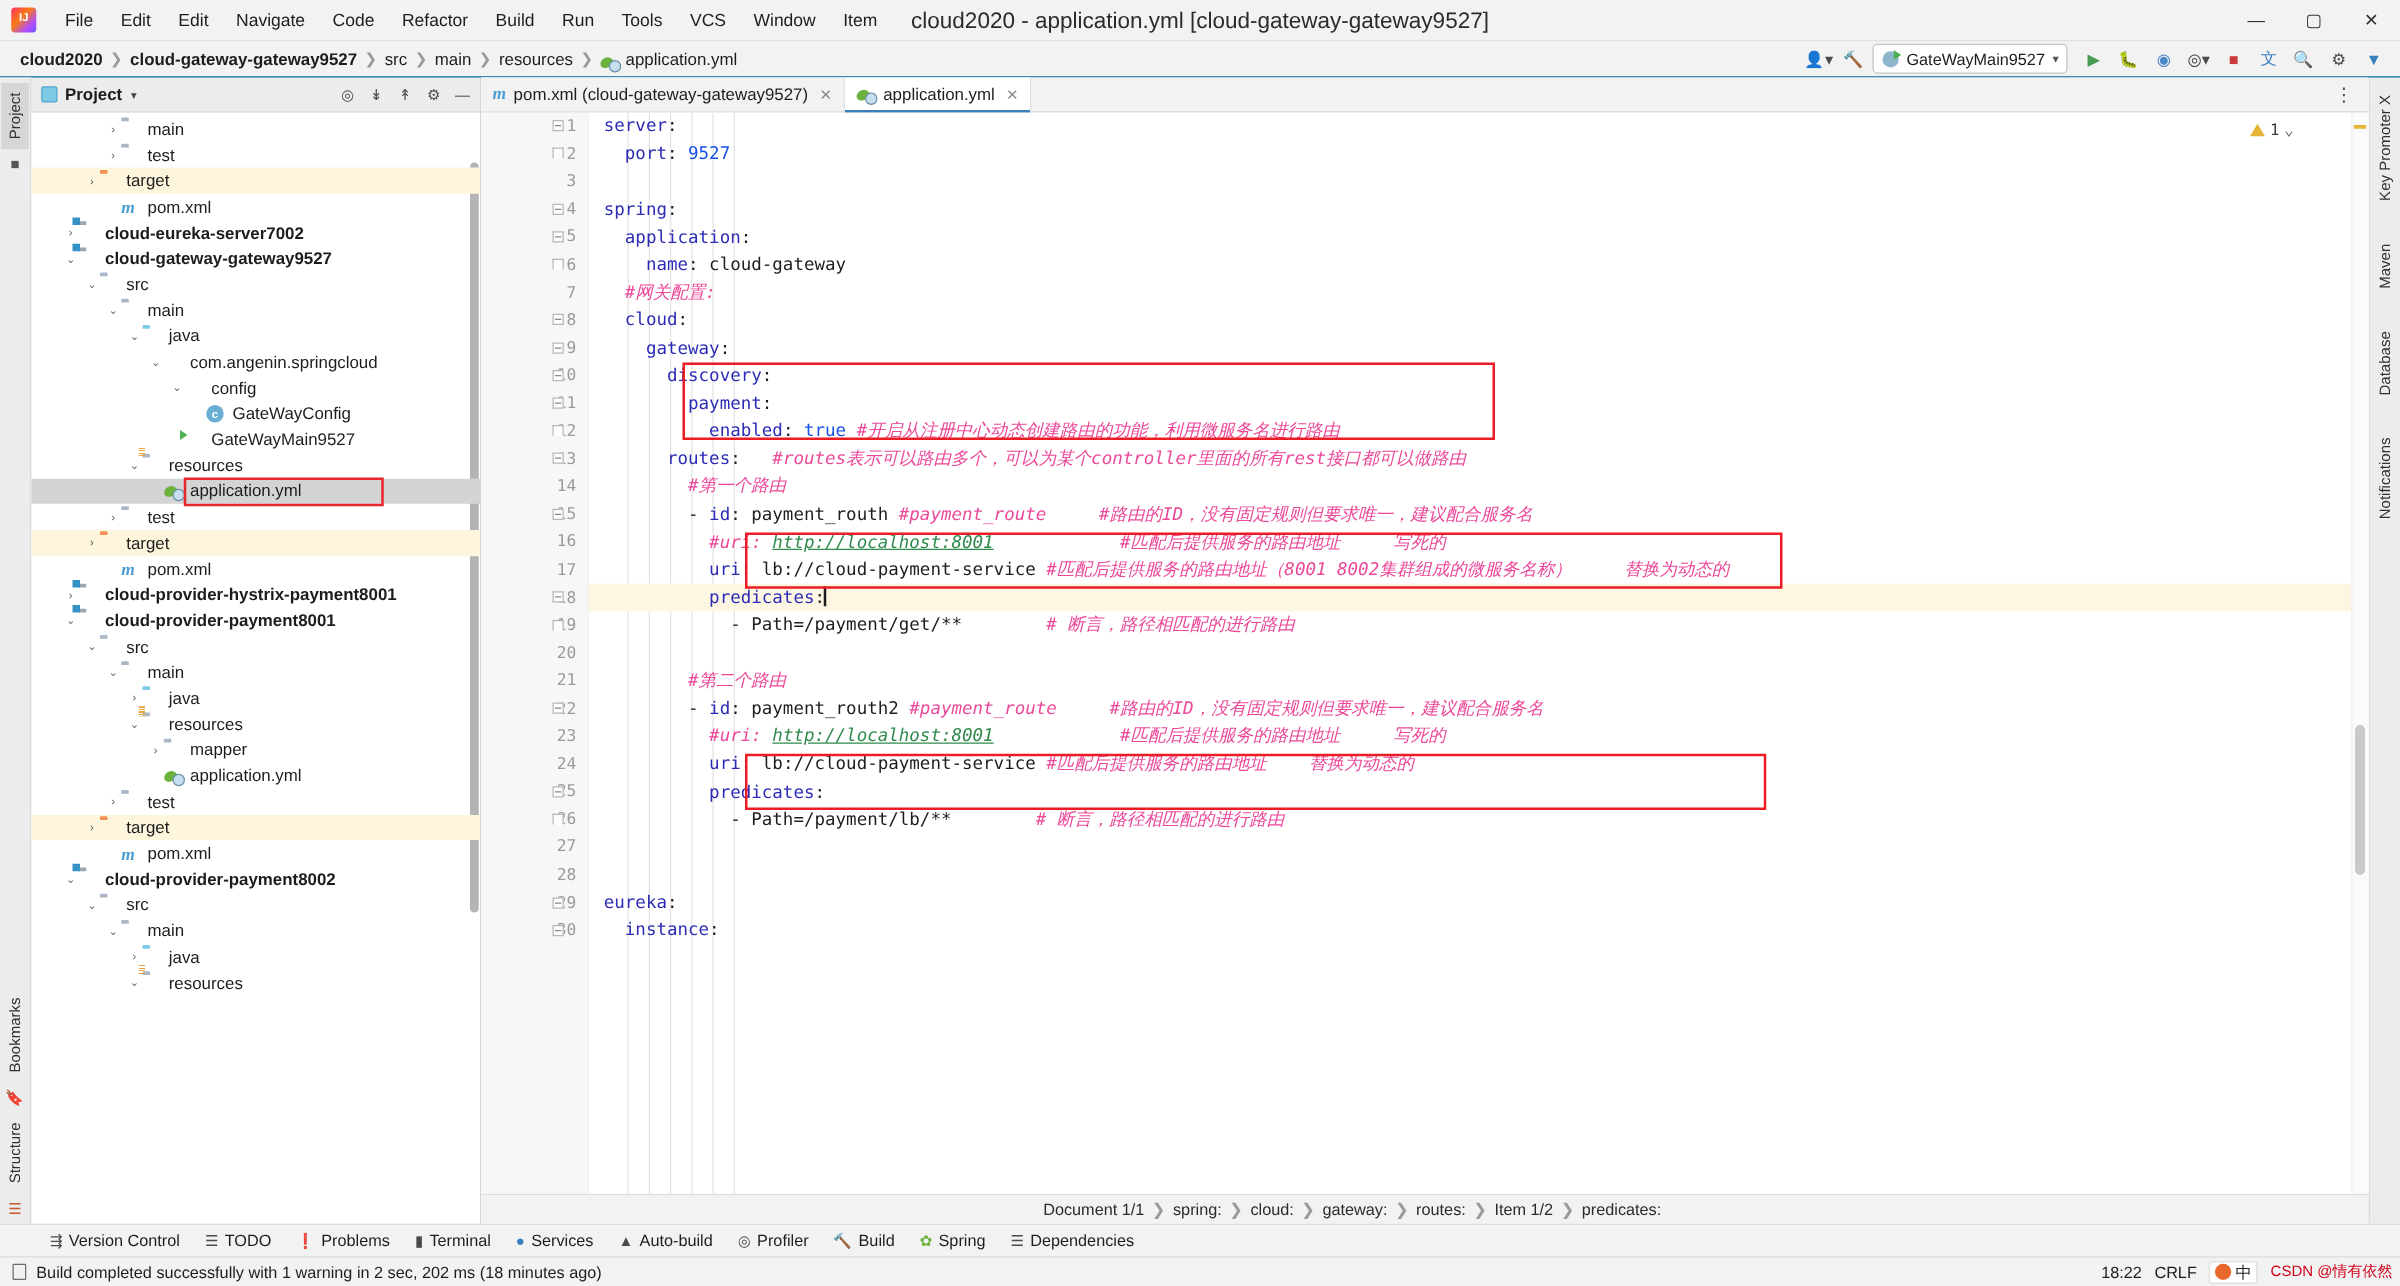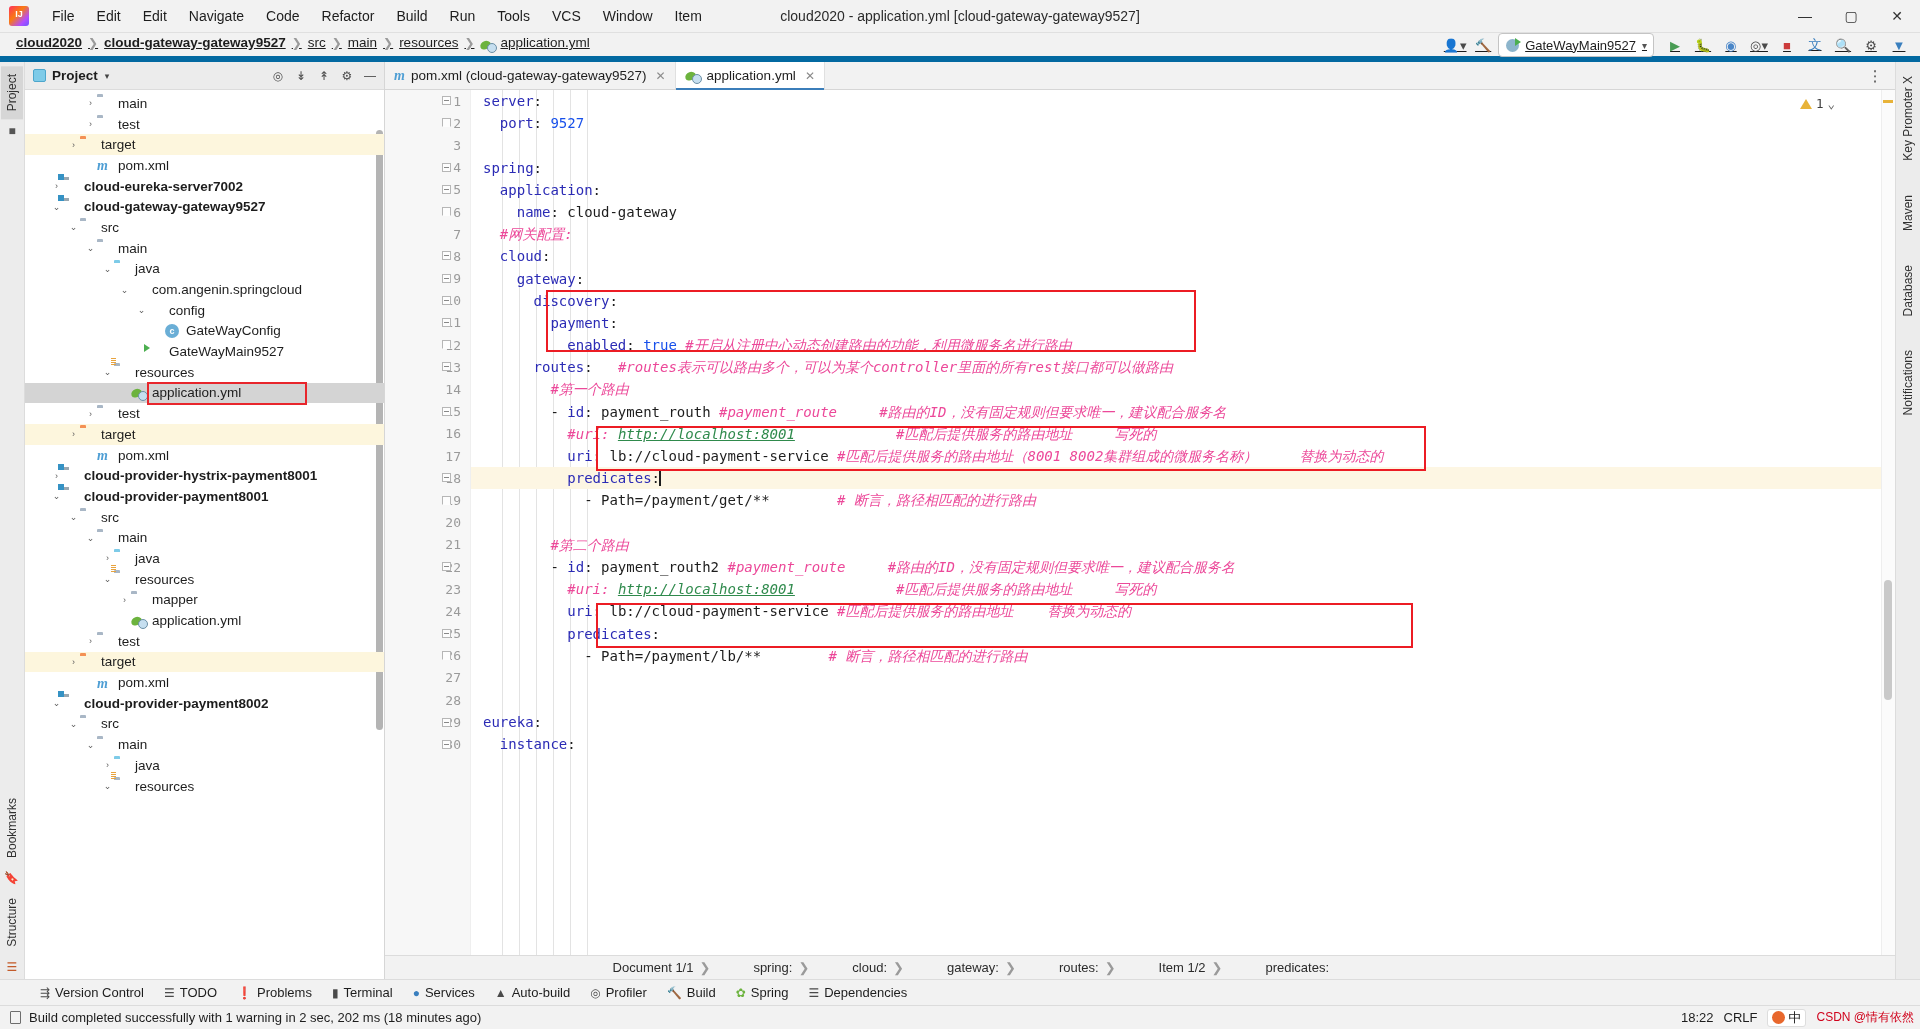--- a/index.html
+++ b/index.html
@@ -24,33 +24,33 @@
   }
   .ij-logo::after {
     content:"IJ"; position:absolute; left:0; right:0; top:3px; text-align:center;
     font-size:9px; font-weight:bold; color:#fff; font-family:"Liberation Sans",sans-serif;
   }
   .menubar { display:flex; align-items:center; gap:0; }
   .menu-item {
     padding:4px 11px; font-size:14px; color:#1d1d1d; cursor:default; line-height:18px;
   }
   .win-title {
-    position:absolute; left:0; right:0; text-align:center; font-size:14px;
+    position:absolute; left:0; right:0; text-align:center; font-size:18px;
     color:#2b2b2b; pointer-events:none;
   }
   .win-controls { margin-left:auto; display:flex; height:33px; z-index:2; }
   .win-btn {
     width:46px; height:33px; display:flex; align-items:center; justify-content:center;
     font-size:14px; color:#333;
   }
 
   
   .navbar {
-    height:29px; display:flex; align-items:flex-start; background:#f2f2f2; flex:none;
-    border-bottom:6px solid #0369a1; padding-left:12px; position:relative;text-decoration:underline;
+    height:29px; display:flex; align-items:center; background:#f2f2f2; flex:none;
+    border-bottom:1px solid #0369a1; padding-left:12px; position:relative;
   }
   .crumbs { display:flex; align-items:center; font-size:13.5px; }
   .crumb { padding:2px 4px; color:#1d1d1d; }
   .crumb.bold { font-weight:bold; }
   .crumb-sep { color:#9a9a9a; padding:0 2px; font-size:12px; }
   .crumb-icon {
     width:14px; height:14px; margin-right:4px; display:inline-block; vertical-align:-3px;
   }
   .navbar-right {
     margin-left:auto; display:flex; align-items:center; gap:2px; padding-right:8px;
@@ -264,21 +264,21 @@
     width:0;height:0;border-left:6px solid transparent;border-right:6px solid transparent;
     border-bottom:10px solid #e8b339;
   }
 
   
   .editor-crumbs {
     height:24px; display:flex; align-items:center; justify-content:flex-end; gap:0;
     background:#f2f2f2; border-top:1px solid #dcdcdc; padding-right:560px; flex:none;
     font-size:13px; color:#2b2b2b;
   }
-  .ecrumb { padding:0 6px;margin-left:37px; }
+  .ecrumb { padding:0 6px; }
   .ecrumb-sep { color:#9a9a9a; }
 
   
   .toolbar-bottom {
     height:26px; display:flex; align-items:center; background:#f2f2f2; flex:none;
     border-top:1px solid #dcdcdc; padding-left:30px; gap:0;
   }
   .twbtn {
     display:flex; align-items:center; gap:5px; padding:3px 10px; font-size:13px; color:#1d1d1d;
     border-radius:3px;

